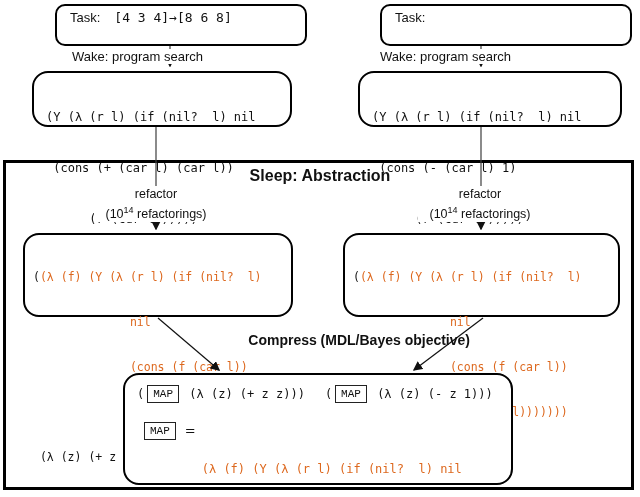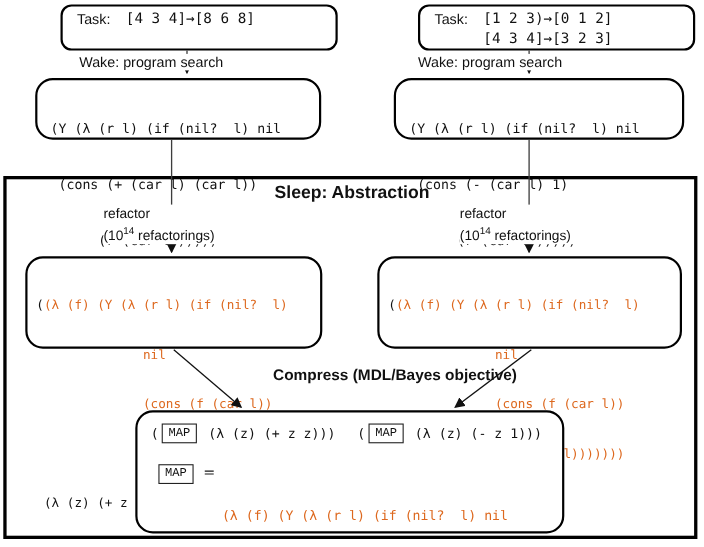--- a/index.html
+++ b/index.html
@@ -22,21 +22,21 @@
   #wake-label-left{left:72px;}
   #wake-label-right{left:380px;}
   
   #wake-left{left:32px;top:71px;width:260px;height:56px;padding:2px 0 0 12px;font-size:12px;line-height:17px;}
   #wake-right{left:358px;top:71px;width:264px;height:56px;padding:2px 0 0 12px;font-size:12px;line-height:17px;}
   
   #sleep-box{position:absolute;left:3px;top:160px;width:631px;height:330px;border:3.5px solid #000;
              box-sizing:border-box;background:transparent;}
   #sleep-title{left:200px;top:167px;width:240px;text-align:center;font-weight:bold;font-size:16px;}
   
-  .refactor-label{position:absolute;top:186px;width:124px;font-size:12.5px;
+  .refactor-label{position:absolute;top:186px;width:124px;text-align:center;font-size:12.5px;
                   background:#fff;line-height:16px;}
   #refactor-label-left{left:94px;}
   #refactor-label-right{left:418px;}
   .refactor-label sup{font-size:9px;}
   
   #refactor-left{left:23px;top:233px;width:270px;height:84px;padding:5px 0 0 8px;font-size:11.5px;line-height:15px;}
   #refactor-right{left:343px;top:233px;width:277px;height:84px;padding:5px 0 0 8px;font-size:11.5px;line-height:15px;}
   #compress-label{left:170px;top:332px;width:300px;text-align:right;font-weight:bold;font-size:14px;}
   
   #bottom-box{left:123px;top:373px;width:390px;height:112px;}
@@ -57,24 +57,20 @@
 <div class="canvas">
 
   <div class="rbox" id="task-left">
     <span class="task-label">Task:</span>
     <div class="task-code">
       <div class="code">[4 3 4]→[8 6 8]</div>
     </div>
   </div>
   <div class="rbox" id="task-right">
     <span class="task-label">Task:</span>
-    <div class="task-code">
-      <div class="code">[1 2 3)→[0 1 2]</div>
-      <div class="code">[4 3 4]→[3 2 3]</div>
-    </div>
   </div>
 
   <div class="rbox code" id="wake-left">
     <div>(Y (λ (r l) (if (nil?  l) nil</div>
     <div> (cons (+ (car l) (car l))</div>
     <div>      (r (cdr l))))))</div>
   </div>
   <div class="rbox code" id="wake-right">
     <div>(Y (λ (r l) (if (nil?  l) nil</div>
     <div> (cons (- (car l) 1)</div>

